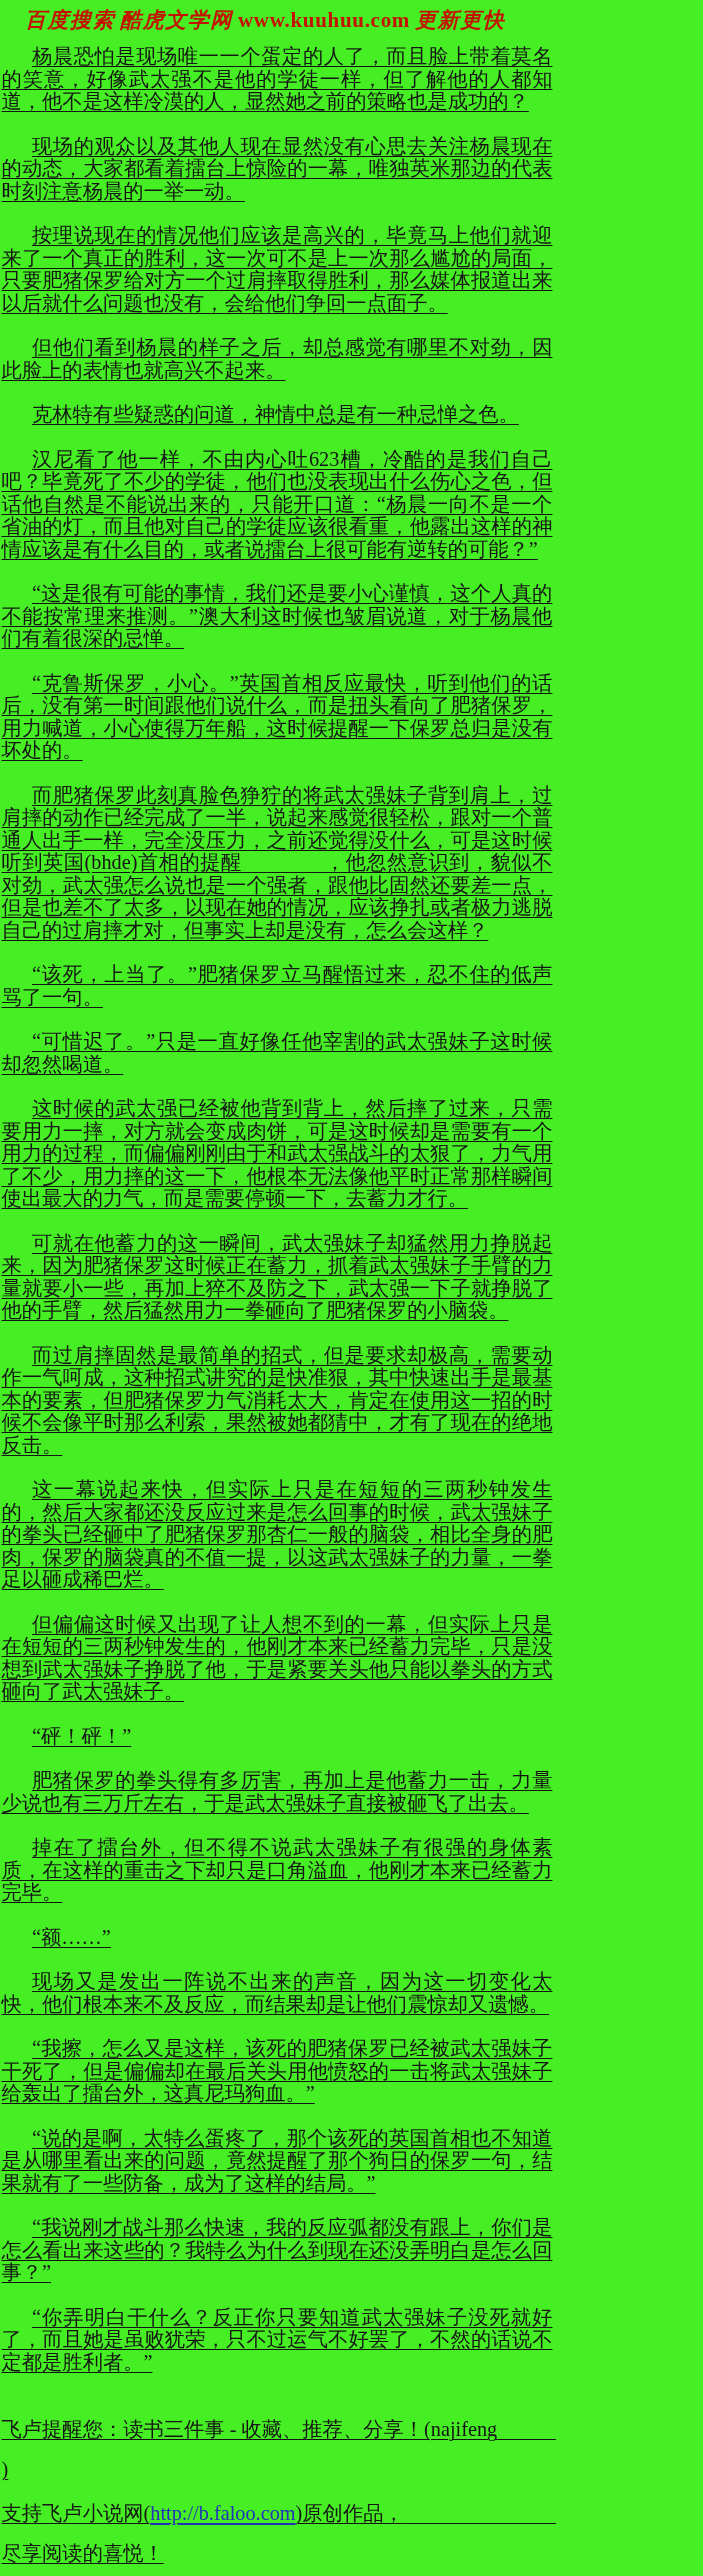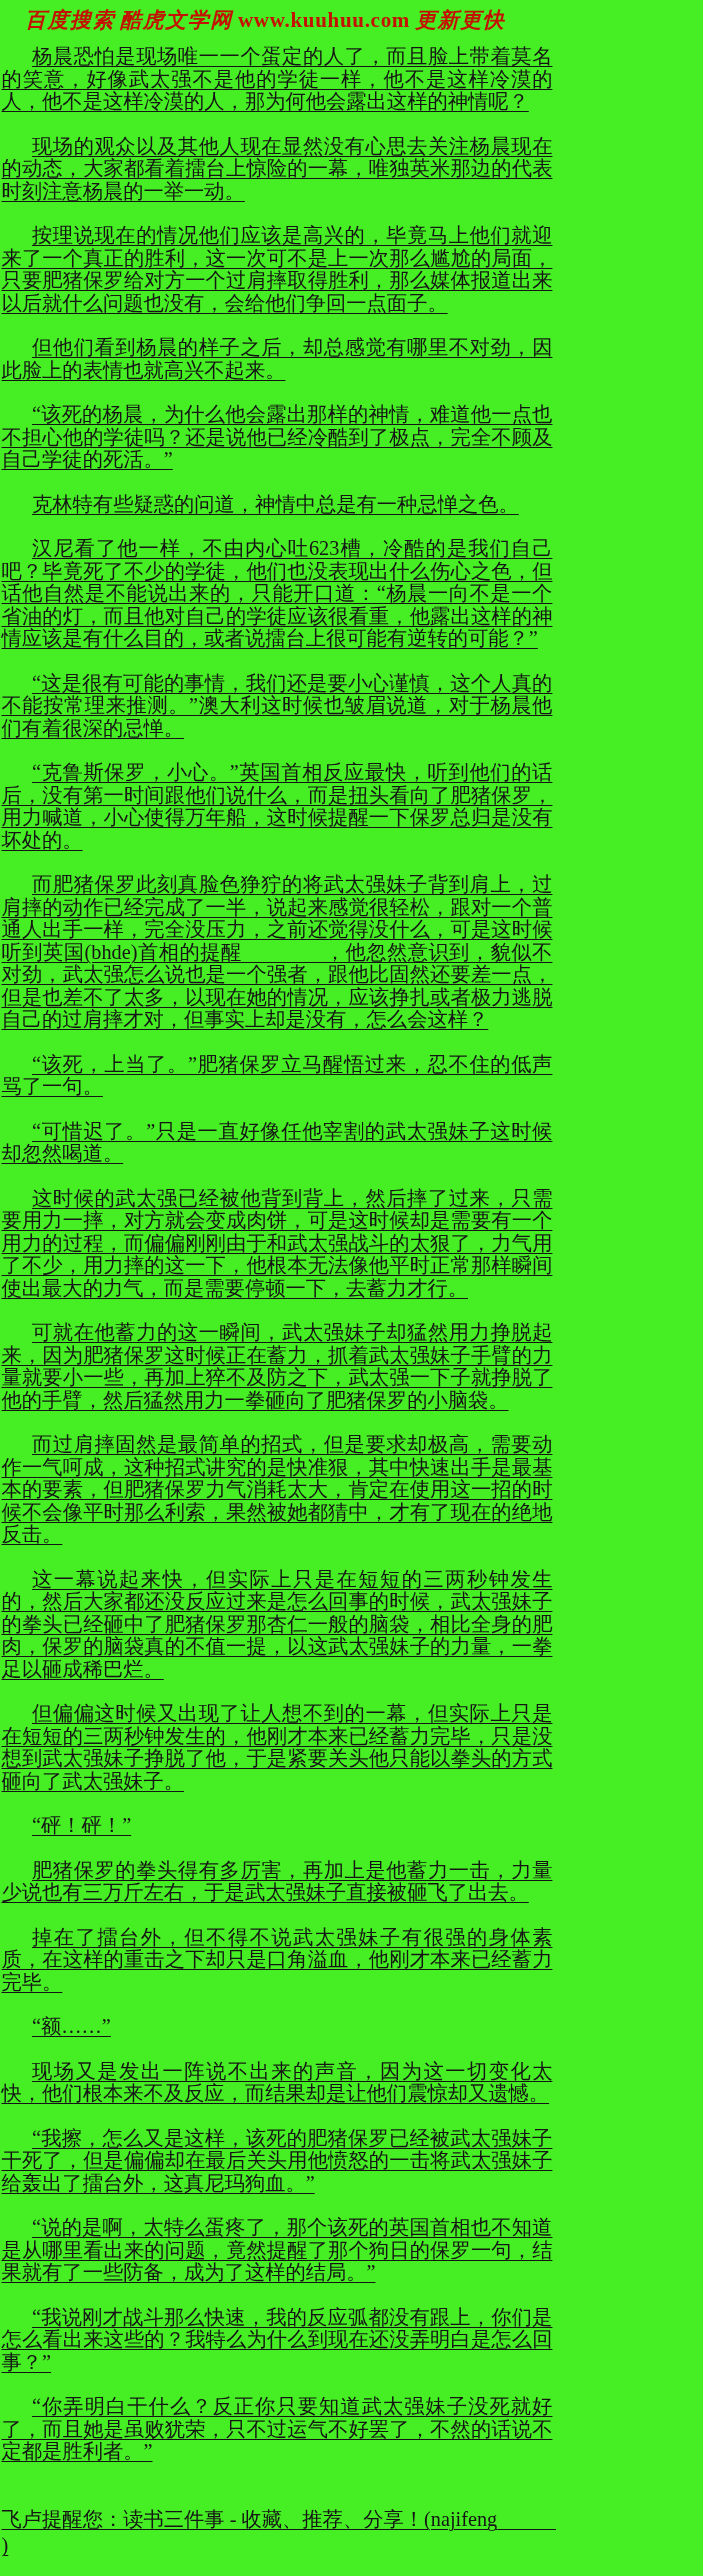--- a/index.html
+++ b/index.html
@@ -36,21 +36,21 @@
     margin:0 0 22px 0;
     font-size:20.3px;
     line-height:22.5px;
     text-align:justify;
     text-indent:30.5px;
     text-decoration:underline;
     text-decoration-thickness:0.7px;
     text-underline-offset:2.9px;
     word-break:break-all;
   }
-  .footline { text-indent:0; margin-bottom:4px; }
+  .footline { text-indent:0; margin-bottom:17px; }
   .footblock { margin:0 0 22px 0; }
   .gap-top { margin-top:45px; }
 
   a.flink, .flink {
     color:#2233bb;
   }
 </style>
 </head>
 <body>
 
@@ -58,25 +58,24 @@
 
   <div class="banner top">
     <span class="script">百度搜索</span>
     <span class="script">酷虎文学网</span>
     <span class="url">www.kuuhuu.com</span>
     <span class="script">更新更快</span>
   </div>
 
   <div class="content">
     <div id="paragraphs">
-        <p class="para">杨晨恐怕是现场唯一一个蛋定的人了，而且脸上带着莫名的笑意，好像武太强不是他的学徒一样，他不是这样冷漠的人，他不是这样冷漠的人，那为何他会露出这样的神情呢？</p>
+        <p class="para">杨晨恐怕是现场唯一一个蛋定的人了，而且脸上带着莫名的笑意，好像武太强不是他的学徒一样，但了解他的人都知道，他不是这样冷漠的人，显然她之前的策略也是成功的？</p>
         <p class="para">现场的观众以及其他人现在显然没有心思去关注杨晨现在的动态，大家都看着擂台上惊险的一幕，唯独英米那边的代表时刻注意杨晨的一举一动。</p>
         <p class="para">按理说现在的情况他们应该是高兴的，毕竟马上他们就迎来了一个真正的胜利，这一次可不是上一次那么尴尬的局面，只要肥猪保罗给对方一个过肩摔取得胜利，那么媒体报道出来以后就什么问题也没有，会给他们争回一点面子。</p>
         <p class="para">但他们看到杨晨的样子之后，却总感觉有哪里不对劲，因此脸上的表情也就高兴不起来。</p>
-        <p class="para">“该死的杨晨，为什么他会露出那样的神情，难道他一点也不担心他的学徒吗？还是说他已经冷酷到了极点，完全不顾及自己学徒的死活。”</p>
         <p class="para">克林特有些疑惑的问道，神情中总是有一种忌惮之色。</p>
         <p class="para">汉尼看了他一样，不由内心吐623槽，冷酷的是我们自己吧？毕竟死了不少的学徒，他们也没表现出什么伤心之色，但话他自然是不能说出来的，只能开口道：“杨晨一向不是一个省油的灯，而且他对自己的学徒应该很看重，他露出这样的神情应该是有什么目的，或者说擂台上很可能有逆转的可能？”</p>
         <p class="para">“这是很有可能的事情，我们还是要小心谨慎，这个人真的不能按常理来推测。”澳大利这时候也皱眉说道，对于杨晨他们有着很深的忌惮。</p>
         <p class="para">“克鲁斯保罗，小心。”英国首相反应最快，听到他们的话后，没有第一时间跟他们说什么，而是扭头看向了肥猪保罗，用力喊道，小心使得万年船，这时候提醒一下保罗总归是没有坏处的。</p>
         <p class="para">而肥猪保罗此刻真脸色狰狞的将武太强妹子背到肩上，过肩摔的动作已经完成了一半，说起来感觉很轻松，跟对一个普通人出手一样，完全没压力，之前还觉得没什么，可是这时候听到英国(bhde)首相的提醒　　　　，他忽然意识到，貌似不对劲，武太强怎么说也是一个强者，跟他比固然还要差一点，但是也差不了太多，以现在她的情况，应该挣扎或者极力逃脱自己的过肩摔才对，但事实上却是没有，怎么会这样？</p>
         <p class="para">“该死，上当了。”肥猪保罗立马醒悟过来，忍不住的低声骂了一句。</p>
         <p class="para">“可惜迟了。”只是一直好像任他宰割的武太强妹子这时候却忽然喝道。</p>
         <p class="para">这时候的武太强已经被他背到背上，然后摔了过来，只需要用力一摔，对方就会变成肉饼，可是这时候却是需要有一个用力的过程，而偏偏刚刚由于和武太强战斗的太狠了，力气用了不少，用力摔的这一下，他根本无法像他平时正常那样瞬间使出最大的力气，而是需要停顿一下，去蓄力才行。</p>
         <p class="para">可就在他蓄力的这一瞬间，武太强妹子却猛然用力挣脱起来，因为肥猪保罗这时候正在蓄力，抓着武太强妹子手臂的力量就要小一些，再加上猝不及防之下，武太强一下子就挣脱了他的手臂，然后猛然用力一拳砸向了肥猪保罗的小脑袋。</p>
         <p class="para">而过肩摔固然是最简单的招式，但是要求却极高，需要动作一气呵成，这种招式讲究的是快准狠，其中快速出手是最基本的要素，但肥猪保罗力气消耗太大，肯定在使用这一招的时候不会像平时那么利索，果然被她都猜中，才有了现在的绝地反击。</p>

